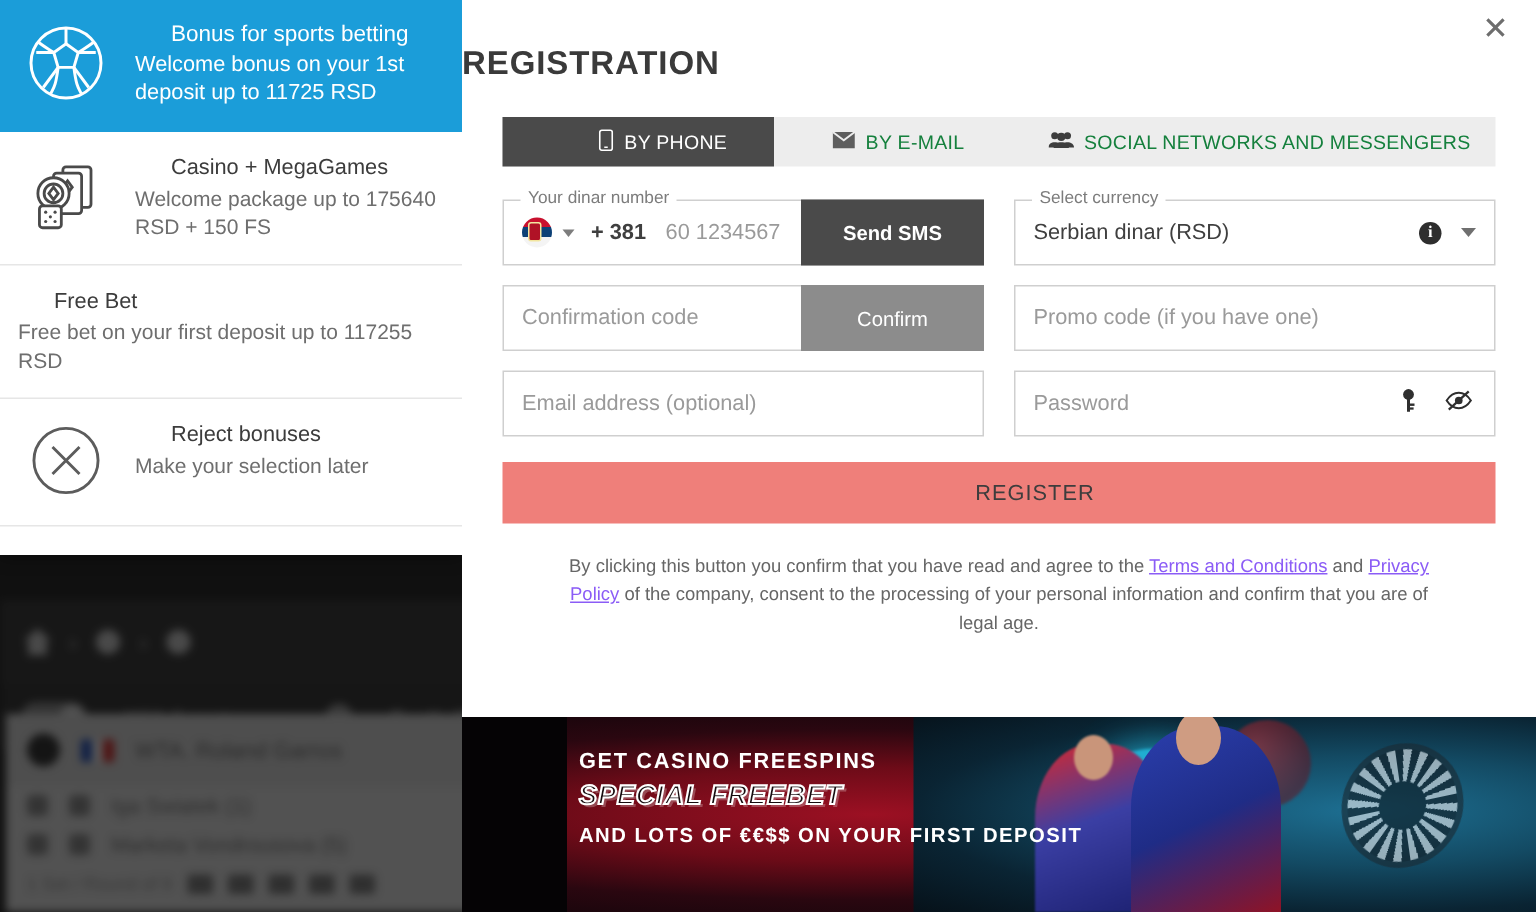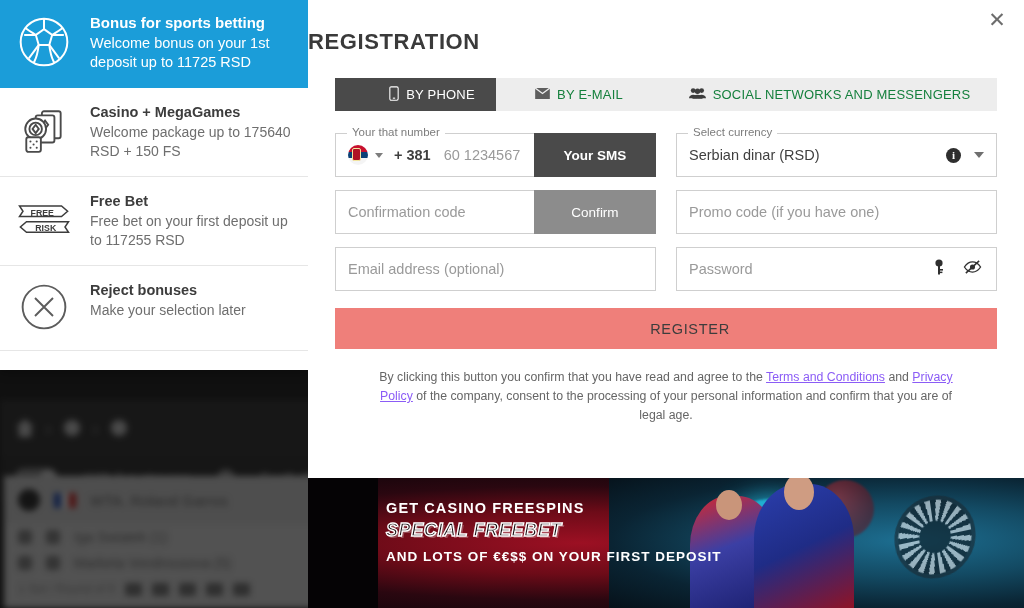--- a/index.html
+++ b/index.html
@@ -48,21 +48,21 @@
   
   .bonus-panel {
     position: absolute; left: 0; top: 0; width: 308px; height: 370px;
     background: #fff; z-index: 5;
     box-shadow: 0 2px 10px rgba(0,0,0,.35);
   }
   .bonus-item { display: flex; gap: 14px; padding: 14px 12px 16px 12px; border-bottom: 1px solid #e6e6e6; cursor: pointer; }
   .bonus-item.hero { background: #1b9dd9; border-bottom: none; padding-top: 12px; }
   .bonus-ic { width: 64px; min-width: 64px; display: flex; align-items: center; justify-content: center; }
   .bonus-txt { padding-top: 2px; }
-  .bonus-title { font-size: 14.5px; font-weight: bold; color: #3c3c3c; margin-bottom: 3px; }
+  .bonus-title { font-size: 14.5px; font-weight: normal; color: #3c3c3c; margin-bottom: 3px; margin-left: 24px; }
   .bonus-sub { font-size: 14px; color: #6e6e6e; line-height: 1.32; }
   .hero .bonus-title { color: #fff; font-size: 15px; }
   .hero .bonus-sub { color: #fff; font-size: 14.5px; }
 
   
   .modal {
     position: absolute; left: 308px; top: 0; width: 716px; height: 608px;
     background: #fff; z-index: 10; overflow: hidden;
   }
   .modal-close {
@@ -72,21 +72,21 @@
   }
   .modal-title {
     text-align: left; font-size: 22px; font-weight: bold; letter-spacing: .6px;
     color: #3a3a3a; padding-top: 29px;
   }
   .tabs { display: flex; margin: 23px 27px 0 27px; height: 33px; background: #ededed; }
   .tab {
     flex: 0 0 auto; display: flex; align-items: center; justify-content: center; gap: 7px;
     font-size: 13px; color: #15803d; cursor: pointer; letter-spacing: .2px; padding: 0 14px;
   }
-  .tab.t1 { width: 161px; padding-left: 47px; }
+  .tab.t1 { width: 181px; padding-left: 47px; }
   .tab.t2 { width: 166px; }
   .tab.t3 { flex: 1; }
   .tab.active { background: #4a4a4a; color: #fff; }
 
   .form { margin: 22px 27px 0 27px; }
   .row { display: flex; gap: 20px; margin-bottom: 13px; }
   .col { flex: 1; min-width: 0; }
 
   .field {
     position: relative; height: 44px; border: 1px solid #cfcfcf;
@@ -265,28 +265,20 @@
           <circle cx="17" cy="40" r="1" fill="#4a4a4a" stroke="none"></circle>
         </svg>
       </div>
       <div class="bonus-txt">
         <div class="bonus-title">Casino + MegaGames</div>
         <div class="bonus-sub">Welcome package up to 175640 RSD + 150 FS</div>
       </div>
     </div>
 
     <div class="bonus-item">
-      <div class="bonus-ic">
-        <svg width="56" height="40" viewBox="0 0 64 44" fill="none" stroke="#3d3d3d" stroke-width="1.7">
-          <path d="M4 6 h48 l7 6 -7 6 H4 l4 -6 z" fill="#fff"></path>
-          <path d="M60 24 h-48 l-7 6 7 6 h48 l-4 -6 z" fill="#fff"></path>
-          <text x="30" y="17" font-family="Liberation Sans" font-size="10" font-weight="bold" fill="#3d3d3d" stroke="none" text-anchor="middle">FREE</text>
-          <text x="34" y="35" font-family="Liberation Sans" font-size="10" font-weight="bold" fill="#3d3d3d" stroke="none" text-anchor="middle">RISK</text>
-        </svg>
-      </div>
       <div class="bonus-txt">
         <div class="bonus-title">Free Bet</div>
         <div class="bonus-sub">Free bet on your first deposit up to 117255 RSD</div>
       </div>
     </div>
 
     <div class="bonus-item">
       <div class="bonus-ic">
         <svg width="54" height="54" viewBox="0 0 48 48" fill="none" stroke="#5c5c5c" stroke-width="1.7">
           <circle cx="24" cy="24" r="19"></circle>
@@ -338,26 +330,26 @@
         </span>
         <span>SOCIAL NETWORKS AND MESSENGERS</span>
       </div>
     </div>
 
     <div class="form">
 
       <div class="row">
         <div class="col">
           <div class="field phone-field">
-            <span class="legend">Your that number</span>
+            <span class="legend">Your dinar number</span>
             <span class="flag"></span>
             <span class="chev"></span>
             <span class="cc">+ 381</span>
             <span class="field-input ph">60 1234567</span>
-            <span class="btn-dark">Your SMS</span>
+            <span class="btn-dark">Send SMS</span>
           </div>
         </div>
         <div class="col">
           <div class="field sel-field">
             <span class="legend">Select currency</span>
             <span class="val">Serbian dinar (RSD)</span>
             <span class="sel-right">
               <span class="info-ic">i</span>
               <span class="chev-lg"></span>
             </span>

